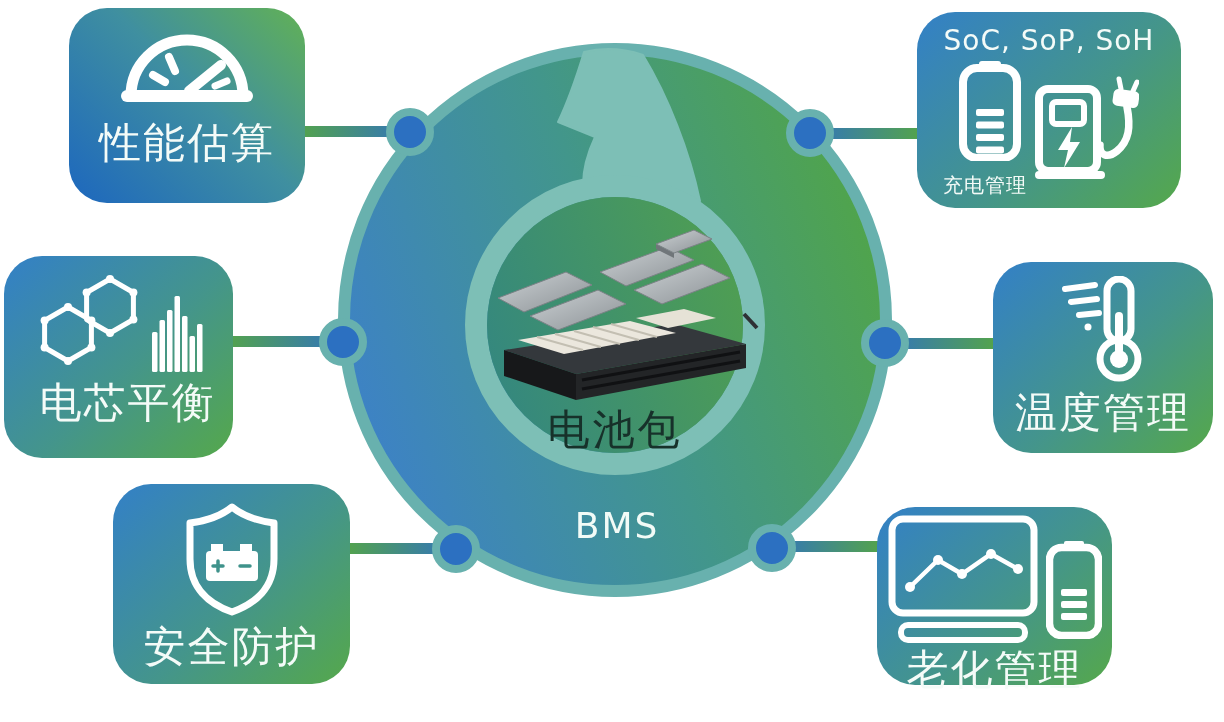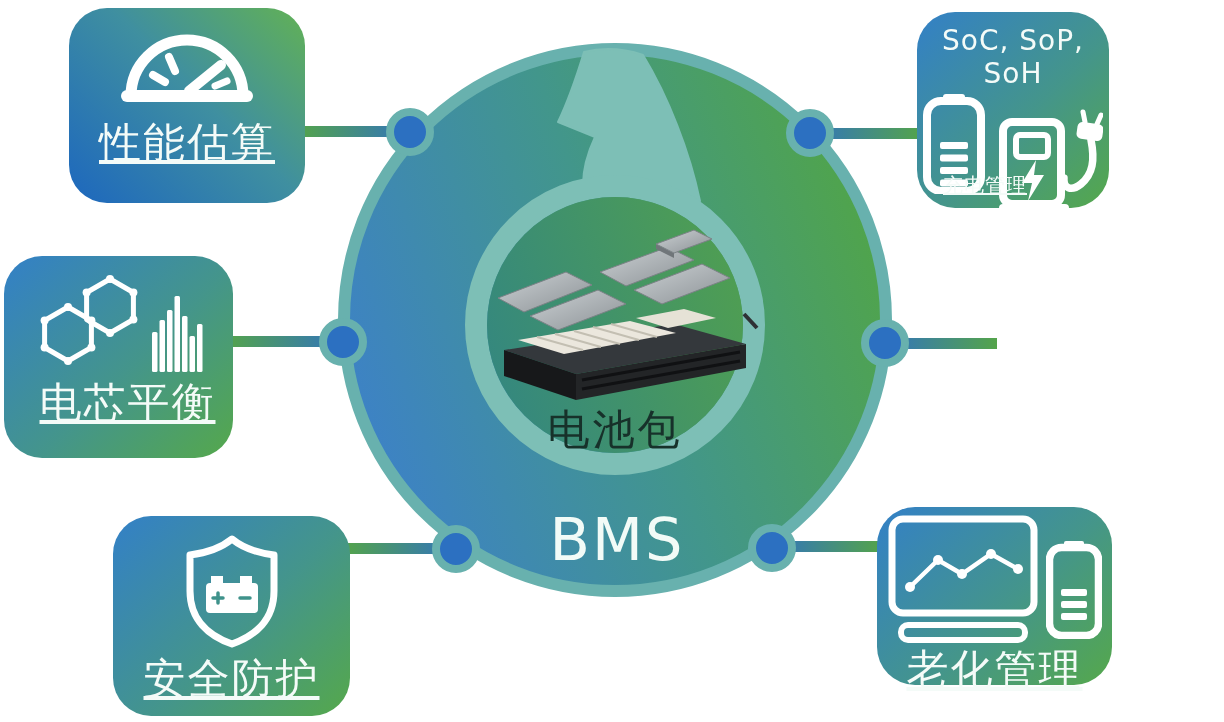--- a/index.html
+++ b/index.html
@@ -10,28 +10,28 @@
   .stage svg{display:block;}
   .hub-svg{position:absolute;left:0;top:0;}
   
   .node{
     position:absolute;border-radius:38px;color:#fff;
     display:flex;flex-direction:column;align-items:center;
     background:linear-gradient(135deg,#3380c7 0%,#44958b 55%,#55a84b 100%);
   }
   .node--performance{left:69px;top:8px;width:236px;height:195px;
     background:linear-gradient(45deg,#1d67be 0%,#3f8fa0 55%,#62b155 100%);}
-  .node--charging{left:917px;top:12px;width:192px;height:196px;}
+  .node--charging{left:917px;top:12px;width:264px;height:196px;}
   .node--balancing{left:4px;top:256px;width:229px;height:202px;}
   .node--temperature{left:993px;top:262px;width:220px;height:191px;}
-  .node--safety{left:113px;top:516px;width:237px;height:200px;}
+  .node--safety{left:113px;top:484px;width:237px;height:200px;}
   .node--aging{left:877px;top:507px;width:235px;height:178px;}
   .node-label{
     font-size:42px;line-height:1.1;font-weight:400;letter-spacing:2px;
-    color:#f4fbf8;text-align:right;white-space:nowrap;text-decoration:underline;
+    color:#f4fbf8;text-align:right;white-space:nowrap;
   }
   .node-label--small{font-size:20px;letter-spacing:1px;}
   .node-title{font-size:28px;letter-spacing:1px;color:#f4fbf8;text-align:center;margin-top:12px;}
   .icon-row{display:flex;align-items:flex-start;justify-content:center;}
   
   .node--performance .node-icon{margin-top:18px;}
   .node--performance .node-label{margin-top:14px;}
   .node--charging .icon-row{margin-top:4px;gap:14px;}
   .node--charging .charger-offset{margin-top:14px;}
   .node--charging .node-label{position:absolute;left:26px;bottom:12px;}
@@ -44,21 +44,21 @@
   .node--aging .icon-row{margin-top:8px;gap:8px;}
   .node--aging .battery-offset{margin-top:26px;}
   .node--aging .node-label{margin-top:4px;}
   
   .pack-label{
     position:absolute;left:465px;top:402px;width:300px;text-align:center;
     font-size:42px;font-weight:400;letter-spacing:3px;color:#17312a;
   }
   .bms-label{
     position:absolute;left:517px;top:505px;width:200px;text-align:center;
-    font-size:59px;font-weight:500;letter-spacing:2px;color:#f2fbf7;
+    font-size:36px;font-weight:500;letter-spacing:2px;color:#f2fbf7;
   }
 </style>
 </head>
 <body>
 
 <div class="stage">
 
   <svg class="hub-svg" width="1224" height="722" viewBox="0 0 1224 722">
     <defs>
       <linearGradient id="discGrad" gradientUnits="userSpaceOnUse" x1="360" y1="430" x2="880" y2="245">
@@ -197,20 +197,33 @@
         <rect x="15" y="16" width="5.5" height="62" rx="1.5" fill="#fff"></rect>
         <rect x="22.5" y="2" width="5.5" height="76" rx="1.5" fill="#fff"></rect>
         <rect x="30" y="22" width="5.5" height="56" rx="1.5" fill="#fff"></rect>
         <rect x="37.5" y="42" width="5.5" height="36" rx="1.5" fill="#fff"></rect>
         <rect x="45" y="30" width="5.5" height="48" rx="1.5" fill="#fff"></rect>
       </svg>
     </div>
     <div class="node-label">电芯平衡</div>
   </div>
 
+  <div class="node node--temperature">
+    <svg class="node-icon" width="92" height="106" viewBox="0 0 92 106">
+      <rect x="50" y="3" width="24" height="62" rx="12" fill="none" stroke="#fff" stroke-width="7"></rect>
+      <circle cx="62" cy="83" r="19" fill="none" stroke="#fff" stroke-width="7"></circle>
+      <circle cx="62" cy="83" r="9" fill="#fff"></circle>
+      <rect x="58" y="36" width="8" height="42" rx="4" fill="#fff"></rect>
+      <line x1="8" y1="13" x2="38" y2="9" stroke="#fff" stroke-width="6" stroke-linecap="round"></line>
+      <line x1="14" y1="26" x2="40" y2="23" stroke="#fff" stroke-width="6" stroke-linecap="round"></line>
+      <line x1="22" y1="39" x2="42" y2="37" stroke="#fff" stroke-width="6" stroke-linecap="round"></line>
+      <circle cx="31" cy="51" r="3.5" fill="#fff"></circle>
+    </svg>
+    <div class="node-label">温度管理</div>
+  </div>
 
   <div class="node node--safety">
     <svg class="node-icon" width="108" height="114" viewBox="0 0 108 114">
       <path d="M54 5 C43 14 28 19 12 21 L12 57 C12 86 31 102 54 110 C77 102 96 86 96 57 L96 21 C80 19 65 14 54 5 Z" fill="none" stroke="#fff" stroke-width="7" stroke-linejoin="round"></path>
       <rect x="33" y="42" width="12" height="9" fill="#fff"></rect>
       <rect x="62" y="42" width="12" height="9" fill="#fff"></rect>
       <rect x="28" y="49" width="52" height="30" rx="4" fill="#fff"></rect>
       <line x1="35" y1="64" x2="45" y2="64" stroke="#3f928b" stroke-width="3.5" stroke-linecap="round"></line>
       <line x1="40" y1="59" x2="40" y2="69" stroke="#3f928b" stroke-width="3.5" stroke-linecap="round"></line>
       <line x1="62" y1="64" x2="72" y2="64" stroke="#3f928b" stroke-width="3.5" stroke-linecap="round"></line>

